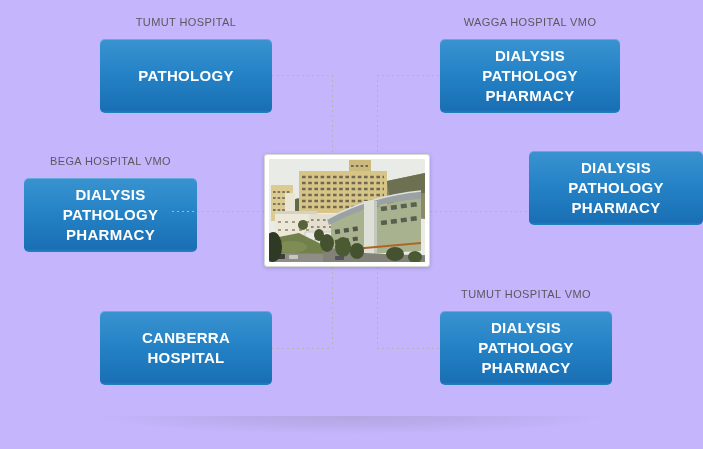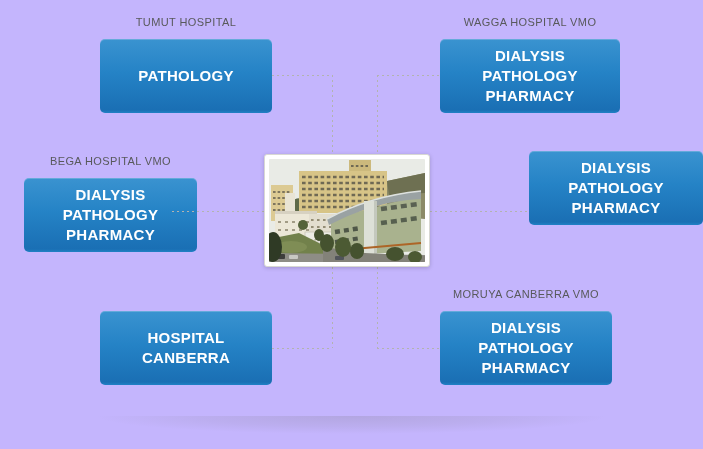--- a/index.html
+++ b/index.html
@@ -70,27 +70,27 @@
     <div class="node-box">
       <span class="service-line">DIALYSIS</span>
       <span class="service-line">PATHOLOGY</span>
       <span class="service-line">PHARMACY</span>
     </div>
   </div>
 
   <div class="node" style="left:100px;top:288px;width:172px;">
     <div class="node-title"></div>
     <div class="node-box">
+      <span class="service-line">CANBERRA</span>
       <span class="service-line">HOSPITAL</span>
-      <span class="service-line">CANBERRA</span>
     </div>
   </div>
 
   <div class="node" style="left:440px;top:288px;width:172px;">
-    <div class="node-title">MORUYA CANBERRA VMO</div>
+    <div class="node-title">TUMUT HOSPITAL VMO</div>
     <div class="node-box">
       <span class="service-line">DIALYSIS</span>
       <span class="service-line">PATHOLOGY</span>
       <span class="service-line">PHARMACY</span>
     </div>
   </div>
 
   <div class="conn-h" style="left:272px;top:75px;width:60px;"></div>
   <div class="conn-v" style="left:332px;top:75px;height:79px;"></div>
   <div class="conn-h" style="left:377px;top:75px;width:63px;"></div>

